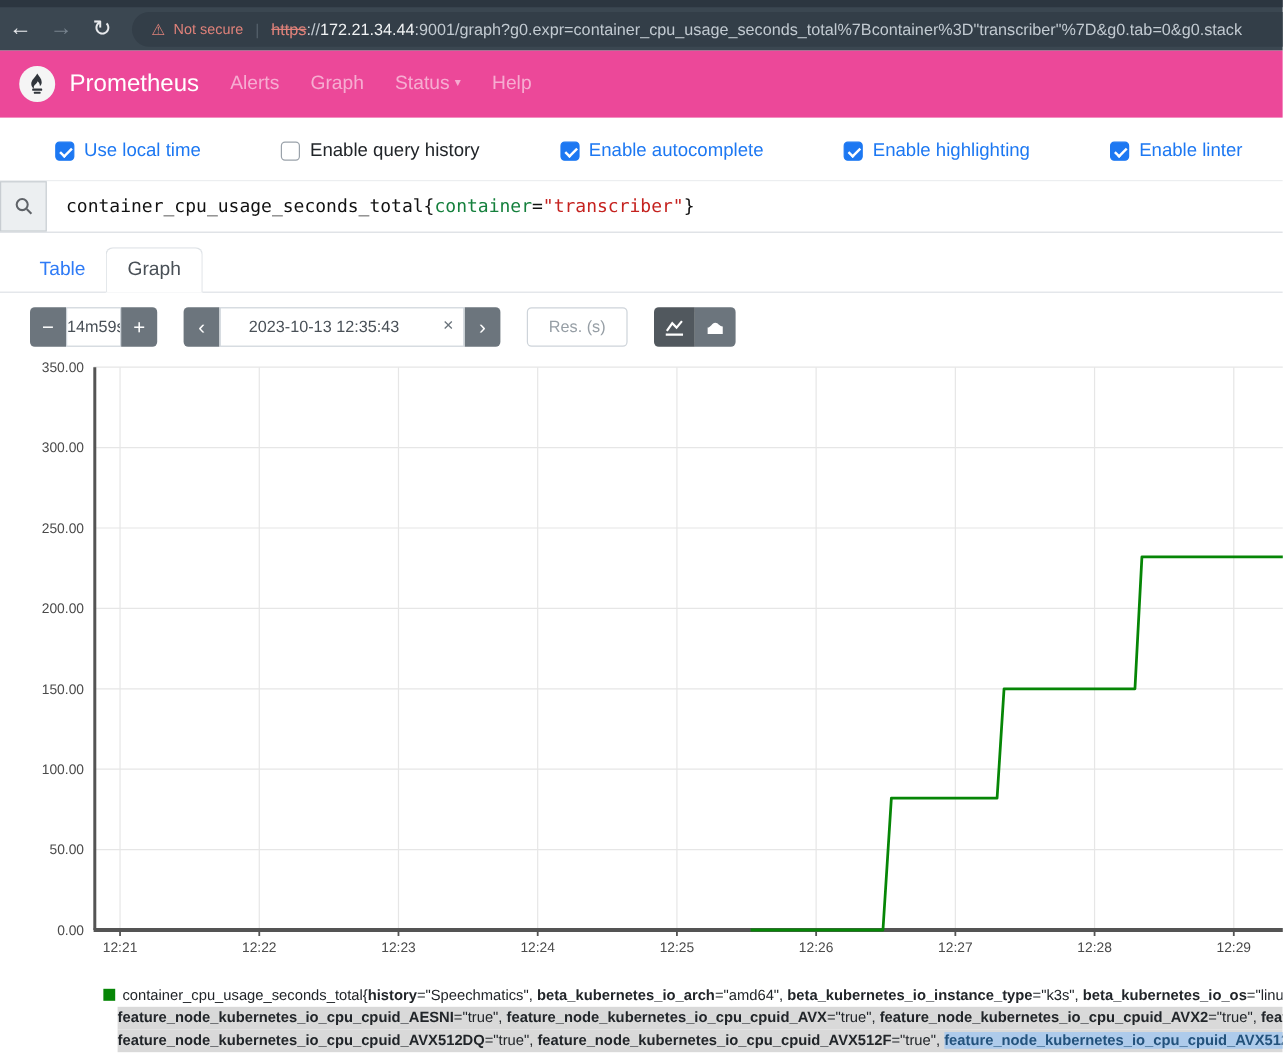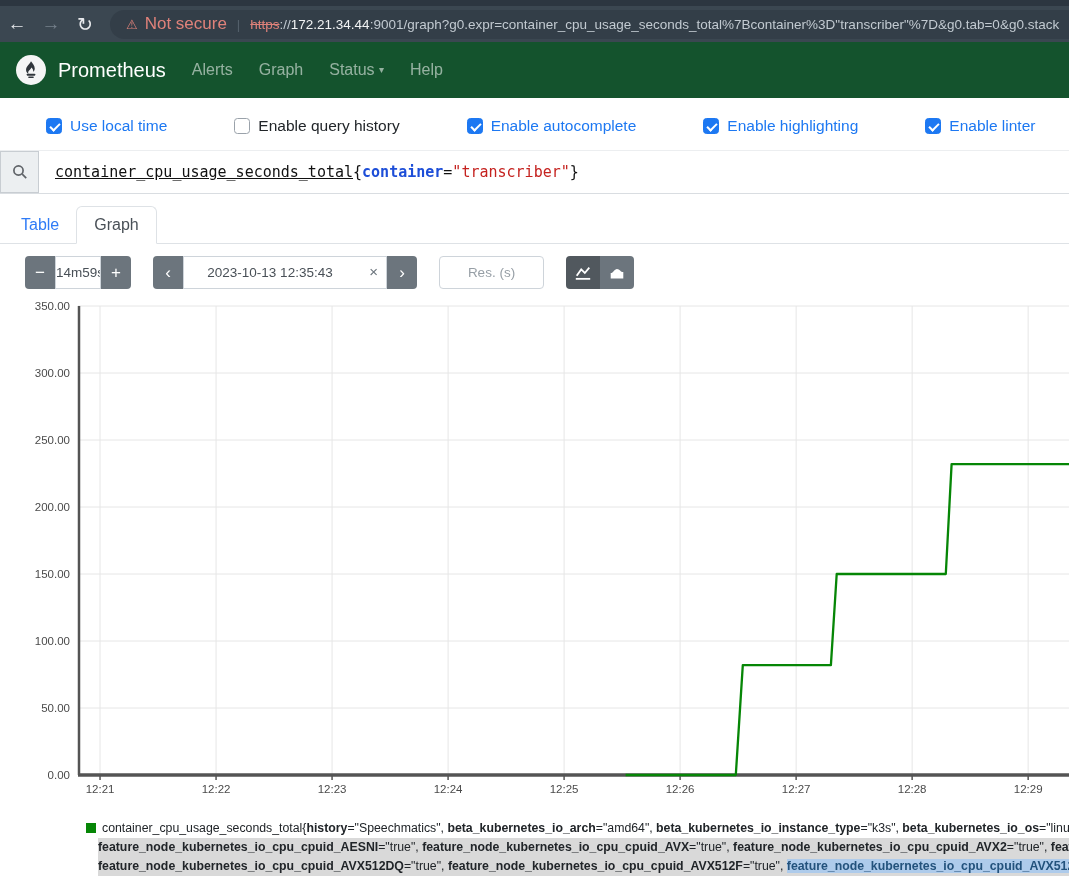--- a/index.html
+++ b/index.html
@@ -9,28 +9,28 @@
   
   .chrome { height:42px; background:#3b4751; position:relative; }
   .chrome-topstrip { height:6px; background:#2c3640; }
   .chrome-row { display:flex; align-items:center; height:36px; }
   .nav-btn { width:34px; text-align:center; font-size:19px; color:#e8eaed; cursor:pointer; }
   .nav-btn.dim { color:#77838e; }
   .addrbar { margin-left:8px; flex:1; height:29px; background:#333e48;
              border-radius:15px 0 0 15px; display:flex; align-items:center;
              padding-left:16px; overflow:hidden; white-space:nowrap; }
   .warn-tri { color:#e0827a; font-size:13px; margin-right:7px; }
-  .notsecure { color:#e0827a; font-size:17px; margin-right:10px; }
+  .notsecure { color:#e0827a; font-size:12px; margin-right:10px; }
   .addr-div { color:#55616b; margin-right:10px; font-size:13px; }
   .url { font-size:13.5px; color:#c2cad1;text-align:center; }
   .url .scheme { color:#e0827a; text-decoration:line-through; }
   .url .host { color:#f1f3f4; }
 
   
-  .pnav { height:56px; background:#14532d; display:flex; align-items:center; padding:0 16px; }
+  .pnav { height:56px; background:#ec4899; display:flex; align-items:center; padding:0 16px; }
   .logo { width:30px; height:30px; border-radius:50%; background:#f5f5f5;
           display:flex; align-items:center; justify-content:center; margin-right:12px; }
   .brand { color:#fff; font-size:20px; margin-right:26px; }
   .pnav-item { color:rgba(255,255,255,0.55); font-size:16px; margin-right:26px; cursor:pointer; }
   .caret { font-size:10px; vertical-align:2px; }
 
   
   .opts { display:flex; align-items:center; margin:16px 0 0 10px; height:24px; }
   .opt { display:flex; align-items:center; margin-right:31px; cursor:pointer; font-size:15.5px;padding-left:36px; }
   .cbox { width:16px; height:16px; border-radius:3.5px; margin-right:8px;
@@ -41,49 +41,49 @@
   .opt .lbl-on { color:#1d78f2; }
   .opt .lbl-off { color:#212529; }
 
   
   .querybar { margin-top:12px; height:44px; display:flex; align-items:stretch;
               border-top:1px solid #eceef0; border-bottom:1px solid #d9dde1; }
   .q-addon { width:39px; background:#eceff1; border:1px solid #c8cdd2; margin:0;
              display:flex; align-items:center; justify-content:center; }
   .q-input { flex:1; display:flex; align-items:center; padding-left:16px;
              font-family:"DejaVu Sans Mono","Liberation Mono",monospace; font-size:15px; }
-  .q-input .metric { color:#111;text-decoration:underline; }
+  .q-input .metric { color:#111; }
   .q-input .punct { color:#111; }
-  .q-input .labelname { color:#1d4ed8;font-weight:bold; }
+  .q-input .labelname { color:#15803d; }
   .q-input .string { color:#c5221f; }
 
   
   .tabs { margin-top:8px; display:flex; align-items:flex-end; height:42px;
-          border-bottom:1px solid #dee2e6; padding-left:4px; }
+          border-bottom:1px solid #dee2e6; padding-left:16px; }
   .tab { padding:9px 17px; font-size:16px; cursor:pointer; }
   .tab.link { color:#2f7bf6; }
   .tab.active { color:#495057; background:#fff; border:1px solid #dee2e6; border-bottom:1px solid #fff;
                 border-radius:6px 6px 0 0; margin-bottom:-1px; }
 
   
   .controls { margin:12px 0 0 25px; display:flex; align-items:center; height:33px; }
   .btn { background:#6c757d; color:#fff; border:none; height:33px; display:flex;
          align-items:center; justify-content:center; cursor:pointer; font-size:15px; }
   .btn.active-toggle { background:#51585e; }
   .grp { display:flex; margin-right:22px; }
   .grp .btn:first-child { border-radius:4px 0 0 4px; }
   .grp .btn:last-child { border-radius:0 4px 4px 0; }
   .sq { width:30px; font-size:17px; }
   .tin { border:1px solid #ced4da; height:33px; font-size:13.5px; color:#495057;
          text-align:center; outline:none; font-family:"Liberation Sans",sans-serif; }
   .dur { width:46px; }
   .dt-wrap { position:relative; }
   .dt { width:204px; padding-right:30px; }
   .dt-x { position:absolute; right:9px; top:7px; color:#6c757d; font-size:15px; cursor:pointer; }
-  .res { width:105px; border-radius:4px; margin-right:22px; }
+  .res { width:84px; border-radius:4px; margin-right:22px; }
   .res::placeholder { color:#979fa6; }
   .ctoggle { margin-right:22px; }
   .ctoggle .btn { width:34px; }
   .exemplars { border-radius:4px; padding:0 13px; font-size:15px; }
 
   
   .chartwrap { margin-top:12px; position:relative;padding-left:16px; }
 
   
   .legend { margin:14px 0 0 86px; font-size:12.3px; line-height:19px; color:#212529;

